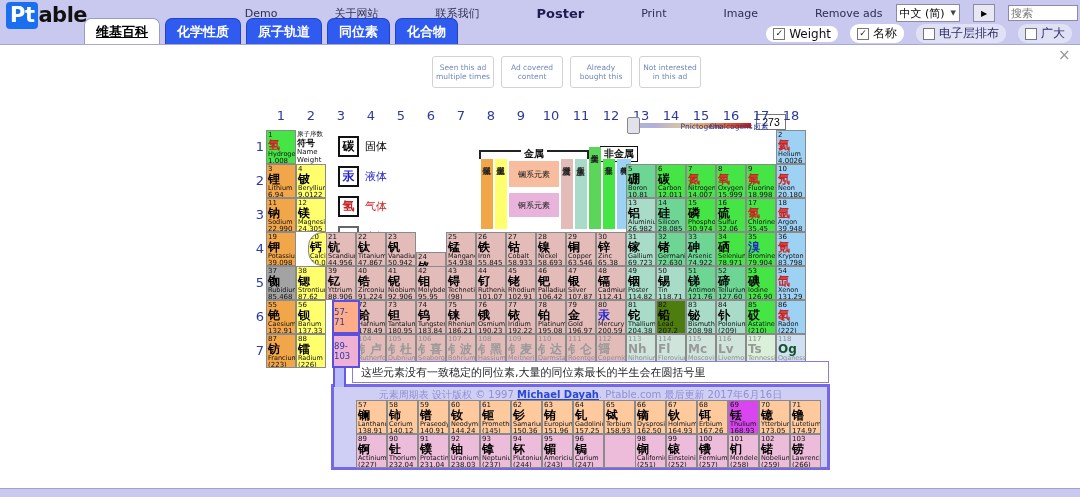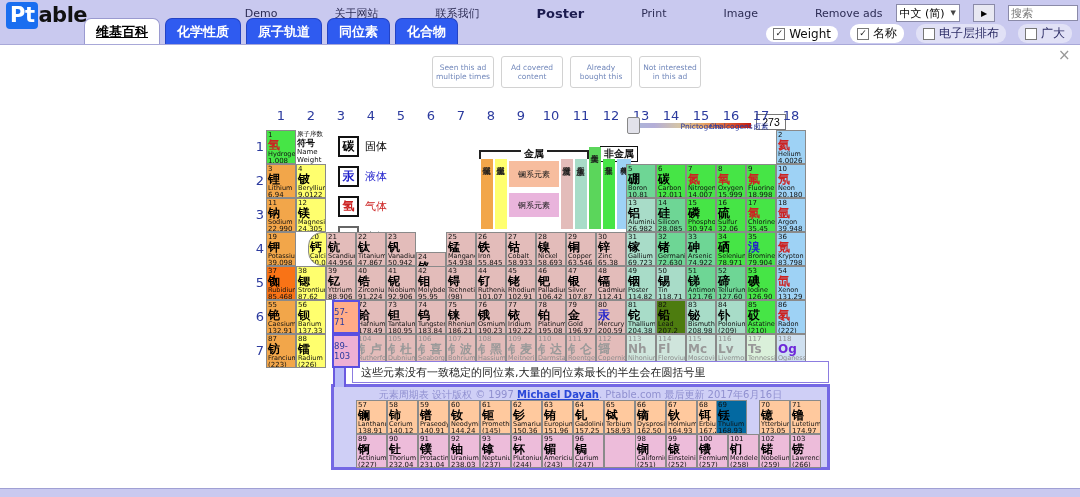--- a/index.html
+++ b/index.html
@@ -457,21 +457,21 @@
         <div class="sym" style="color: rgb(34, 34, 204);">溴</div>
         <div class="nm">Bromine</div>
         <div class="wt">79.904</div>
       </div>
       <div class="cell" style="left: 510px; top: 102px; background: rgb(158, 210, 245);">
         <div class="num">36</div>
         <div class="sym" style="color: rgb(204, 34, 34);">氪</div>
         <div class="nm">Krypton</div>
         <div class="wt">83.798</div>
       </div>
-      <div class="cell" style="left: 0px; top: 136px; background: #f97316;">
+      <div class="cell" style="left: 0px; top: 136px; background: #a3a3a3;">
         <div class="num">37</div>
         <div class="sym" style="color: rgb(0, 0, 0);">铷</div>
         <div class="nm">Rubidium</div>
         <div class="wt">85.468</div>
       </div>
       <div class="cell" style="left: 30px; top: 136px; background: rgb(255, 255, 110);">
         <div class="num">38</div>
         <div class="sym" style="color: rgb(0, 0, 0);">锶</div>
         <div class="nm">Strontium</div>
         <div class="wt">87.62</div>
@@ -765,21 +765,21 @@
         <div class="wt">(293)</div>
       </div>
       <div class="cell gray" style="left: 480px; top: 204px; background: rgb(218, 240, 218);">
         <div class="num">117</div>
         <div class="sym" style="color: rgb(153, 153, 153);">Ts</div>
         <div class="nm">Tennessine</div>
         <div class="wt">(294)</div>
       </div>
       <div class="cell gray" style="left: 510px; top: 204px; background: rgb(207, 224, 240);">
         <div class="num">118</div>
-        <div class="sym" style="color: #6d28d9;">Og</div>
+        <div class="sym" style="color: #14532d;">Og</div>
         <div class="nm">Oganesson</div>
         <div class="wt">(294)</div>
       </div>
       <div class="marker" style="top: 170px; background: rgb(255, 172, 136);">57-71</div>
       <div class="marker" style="top: 204px; background: rgb(238, 176, 212);">89-103</div>
     </div>
 
   <div class="note-box">这些元素没有一致稳定的同位素,大量的同位素最长的半生会在圆括号里</div>
 
   <div class="fwrap">
@@ -852,21 +852,21 @@
           <div class="sym" style="color: rgb(0, 0, 0);">钬</div>
           <div class="nm">Holmium</div>
           <div class="wt">164.93</div>
         </div>
         <div class="cell fcell" style="left: 341px; top: 0px; background: rgb(255, 201, 158);">
           <div class="num">68</div>
           <div class="sym" style="color: rgb(0, 0, 0);">铒</div>
           <div class="nm">Erbium</div>
           <div class="wt">167.26</div>
         </div>
-        <div class="cell fcell" style="left: 360px; top: 0px; background: #0369a1;">
+        <div class="cell fcell" style="left: 372px; top: 0px; background: #d946ef;">
           <div class="num">69</div>
           <div class="sym" style="color: rgb(0, 0, 0);">铥</div>
           <div class="nm">Thulium</div>
           <div class="wt">168.93</div>
         </div>
         <div class="cell fcell" style="left: 403px; top: 0px; background: rgb(255, 201, 158);">
           <div class="num">70</div>
           <div class="sym" style="color: rgb(0, 0, 0);">镱</div>
           <div class="nm">Ytterbium</div>
           <div class="wt">173.05</div>

